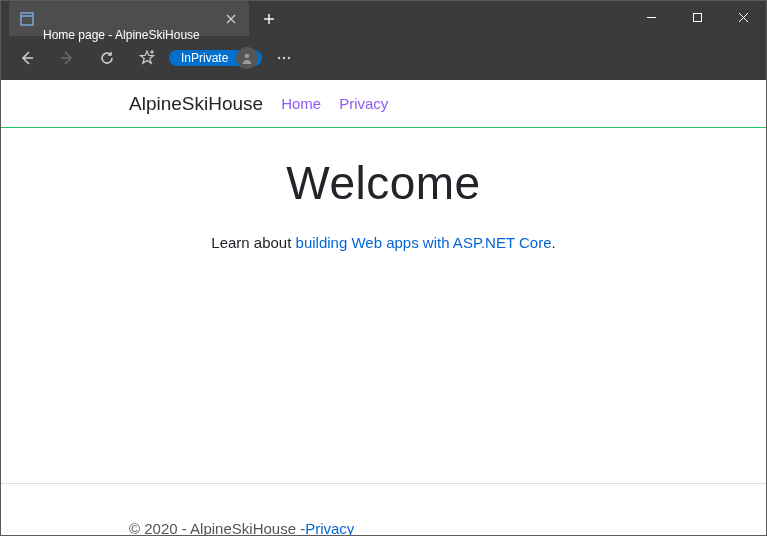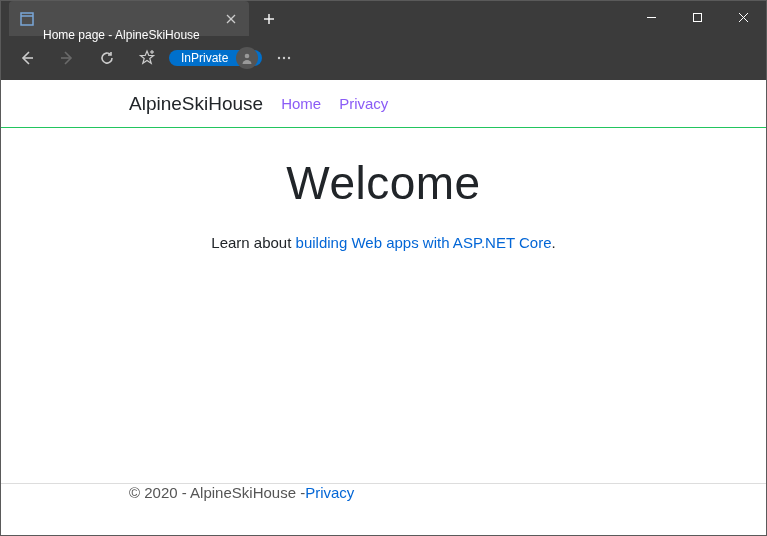--- a/index.html
+++ b/index.html
@@ -83,21 +83,21 @@
       gap:18px; border-bottom:1px solid #22c55e; color:#212529; font-size:15px;
     }
     .brand { font-size:19px; color:#212529; }
     .navlink { color:#8b5cf6; font-size:15px; cursor:pointer; }
     .hero { text-align:center; padding-top:28px; }
     .hero h1 { font-size:46px; font-weight:300; color:#212529; letter-spacing:0.5px; }
     .hero p { margin-top:24px; font-size:15px; color:#212529; }
     .hero a { color:#0366d6; cursor:pointer; }
     .site-footer {
       position:absolute; bottom:0; left:0; right:0;
-      border-top:1px solid #ddd; height:54px; display:flex; align-items:flex-start;
+      border-top:1px solid #ddd; height:54px; display:flex; align-items:flex-end;
       padding:0 128px; color:#555; font-size:15px;
     }
     .site-footer a { color:#0366d6; cursor:pointer; }
     svg { display:block; }
   </style>
 </head>
 <body>
 
 <div class="titlebar">
   <div class="tab">

